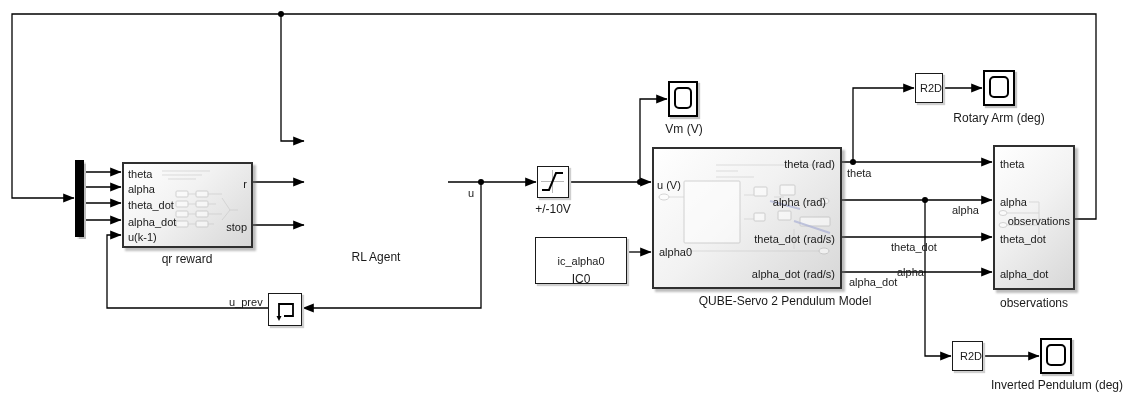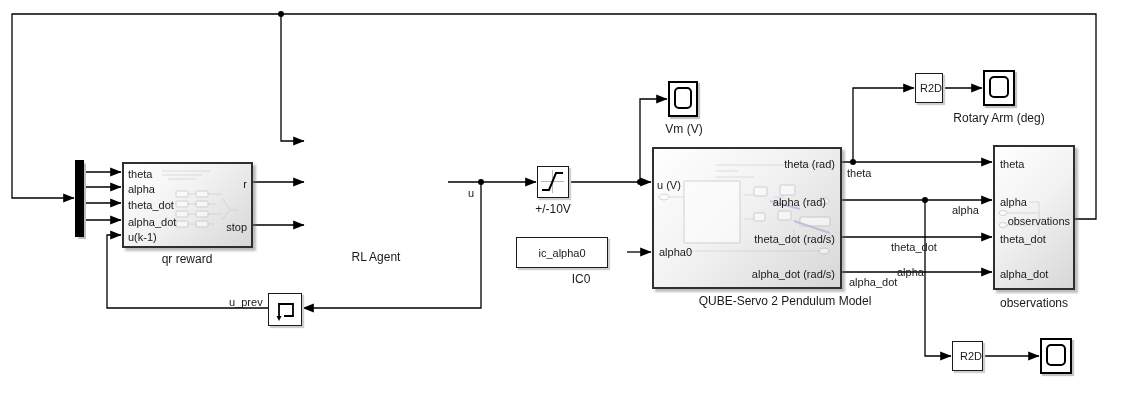--- a/index.html
+++ b/index.html
@@ -115,21 +115,21 @@
       <polyline points="4,23 11,23 18,6 25,6" stroke="#000" stroke-width="2" fill="none"></polyline>
     </svg>
   </div>
   <div class="caption" style="left:553px;top:202px;">+/-10V</div>
 
   <div class="block scope" style="left:668px;top:81px;width:30px;height:36px;">
     <div class="scope-screen"></div>
   </div>
   <div class="caption" style="left:684px;top:122px;">Vm (V)</div>
 
-  <div class="block plain const" style="left:516px;top:237px;width:92px;height:31px;">
+  <div class="block plain const" style="left:535px;top:237px;width:92px;height:47px;">
     <span>ic_alpha0</span>
   </div>
   <div class="caption" style="left:581px;top:272px;">IC0</div>
 
   <div class="block subsys" style="left:652px;top:147px;width:190px;height:142px;">
     <svg class="preview" width="186" height="138" viewBox="0 0 186 138" style="opacity:.55;">
       <g stroke="#c6c6c6" stroke-width="1" fill="none">
         <path d="M62,16 H168 M62,22 H84 M62,28 H100"></path>
         <path d="M14,48 H30 M90,46 H100 M90,70 H100 M120,48 H130 M150,52 H160 M30,102 H168 M140,80 V100 M100,42 H112 M128,40 H140"></path>
       </g>
@@ -183,20 +183,21 @@
     <div class="scope-screen"></div>
   </div>
   <div class="caption" style="left:999px;top:111px;">Rotary Arm (deg)</div>
 
   <div class="block plain r2d" style="left:952px;top:341px;width:31px;height:30px;">
     <span>R2D</span>
   </div>
   <div class="block scope" style="left:1040px;top:338px;width:32px;height:36px;">
     <div class="scope-screen"></div>
   </div>
+  <div class="caption" style="left:1057px;top:378px;">Inverted Pendulum (deg)</div>
 
   <div class="block plain" style="left:268px;top:293px;width:34px;height:33px;">
     <svg width="31" height="30" viewBox="0 0 31 30">
       <path d="M10,25 V10 H24 V22 H15" stroke="#000" stroke-width="1.8" fill="none"></path>
       <path d="M7.5,22 H12.5 L10,27 Z" fill="#000"></path>
     </svg>
   </div>
 
   <div class="siglab" style="left:468px;top:187px;">u</div>
   <div class="siglab" style="left:229px;top:296px;">u_prev</div>

